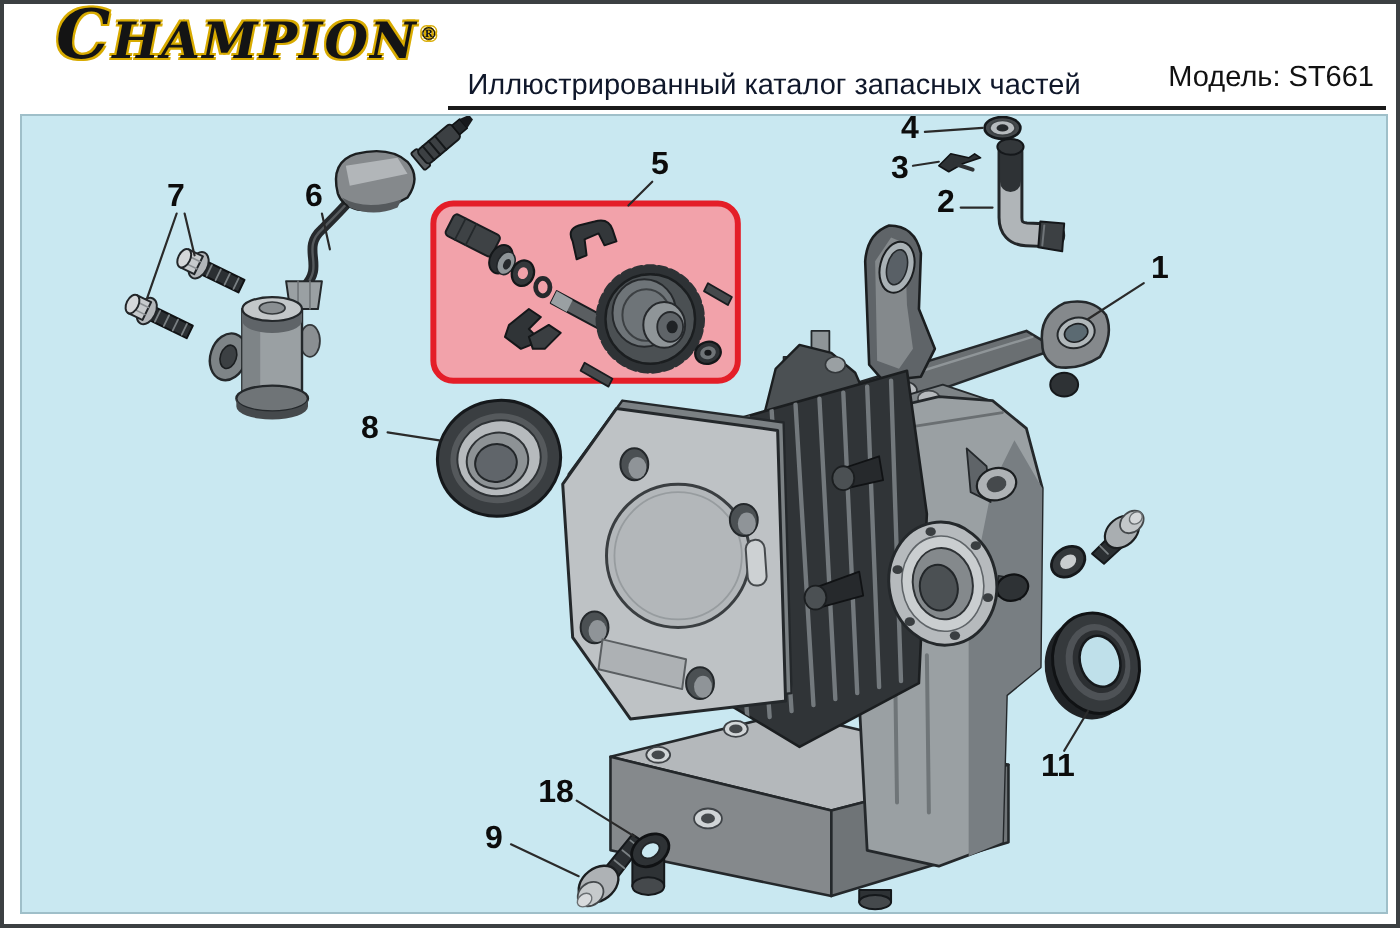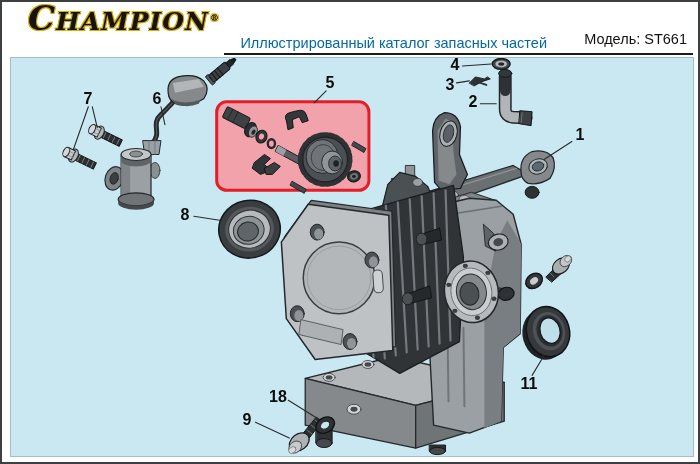--- a/index.html
+++ b/index.html
@@ -9,22 +9,22 @@
   
   .logo{position:absolute;left:26px;top:1px;width:210px;}
   .brand{display:block;font-family:"DejaVu Serif",serif;font-style:italic;font-weight:bold;
          font-size:25px;line-height:30px;letter-spacing:1px;color:#141414;text-transform:uppercase;
          text-shadow:1px 1px 0 #d8ab00,-1px -1px 0 #d8ab00,1px -1px 0 #d8ab00,-1px 1px 0 #d8ab00;}
   .brand::first-letter{font-size:34px;}
   .registered{font-size:9px;vertical-align:super;margin-left:1px;}
   .tagline{display:block;font-family:"DejaVu Serif",serif;font-style:italic;font-weight:bold;
            font-size:15px;line-height:16px;margin:-3px 0 0 62px;color:#141414;
            text-shadow:1px 1px 0 #d8ab00,-1px -1px 0 #d8ab00,1px -1px 0 #d8ab00,-1px 1px 0 #d8ab00;}
-  .catalog-title{position:absolute;left:225px;top:33px;width:320px;text-align:right;
-                 font-size:14.5px;color:#0369a1;}
+  .catalog-title{position:absolute;left:225px;top:33px;width:320px;text-align:center;
+                 font-size:14.5px;color:#0f172a;}
   .model-label{position:absolute;right:11px;top:29px;font-size:14.5px;color:#111;}
   .divider{position:absolute;left:222px;top:51px;width:469px;height:2px;background:#1a1a1a;}
   
   .panel{position:absolute;left:8px;top:55px;width:684px;height:400px;
          border:1px solid #9fbfc9;box-sizing:border-box;}
   .panel svg{position:absolute;left:0;top:0;width:100%;height:100%;}
   
   .callout-layer{position:absolute;left:0;top:0;width:700px;height:464px;pointer-events:none;}
   .callout{position:absolute;transform:translate(-50%,-50%);font-weight:bold;font-size:16px;
            color:#0c0c0c;pointer-events:auto;cursor:pointer;line-height:1;}

